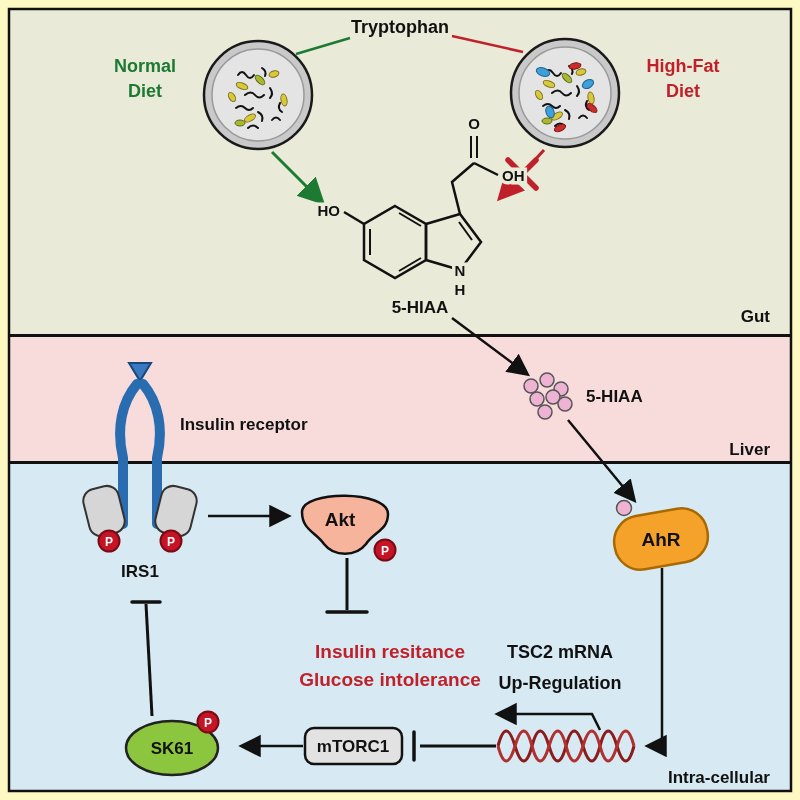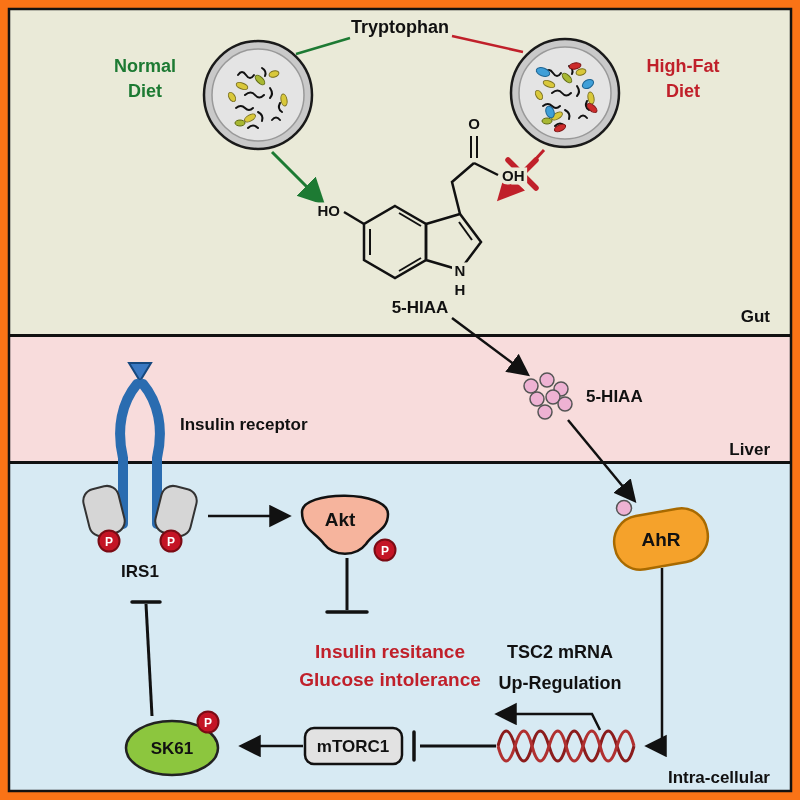--- a/index.html
+++ b/index.html
@@ -1,16 +1,16 @@
 <!DOCTYPE html>
 <html style="--gut-bg: #eaead8; --liver-bg: #f8dcdc; --cell-bg: #d7eaf3; --diet-green: #1d7a33; --alert-red: #c0202a; --receptor-blue: #2a6cb0; --ahr-orange: #f5a22b; --akt-pink: #f6b49d; --sk61-green: #8cc63e; --phospho-red: #c41425; --hiaa-dot-pink: #eeb2d3; --dna-maroon: #8b1c1c;"><head>
 <meta charset="utf-8">
 <style>
   html,body{margin:0;padding:0;background:#ffffff;}
-  .stage{position:relative;width:800px;height:800px;background:#f97316;font-family:"Liberation Sans","DejaVu Sans",sans-serif;overflow:hidden;}
+  .stage{position:relative;width:800px;height:800px;background:#fef9c3;font-family:"Liberation Sans","DejaVu Sans",sans-serif;overflow:hidden;}
   .stage svg{position:absolute;left:0;top:0;}
   text{font-family:"Liberation Sans","DejaVu Sans",sans-serif;font-weight:bold;fill:#111;}
   .t12{font-size:12px}
   .t15{font-size:15px}
   .t17{font-size:17px}
   .t18{font-size:18px}
   .t19{font-size:19px}
   .txt-green{fill:var(--diet-green,#1d7a33)}
   .txt-red{fill:var(--alert-red,#c0202a)}
   .txt-white{fill:#ffffff}

